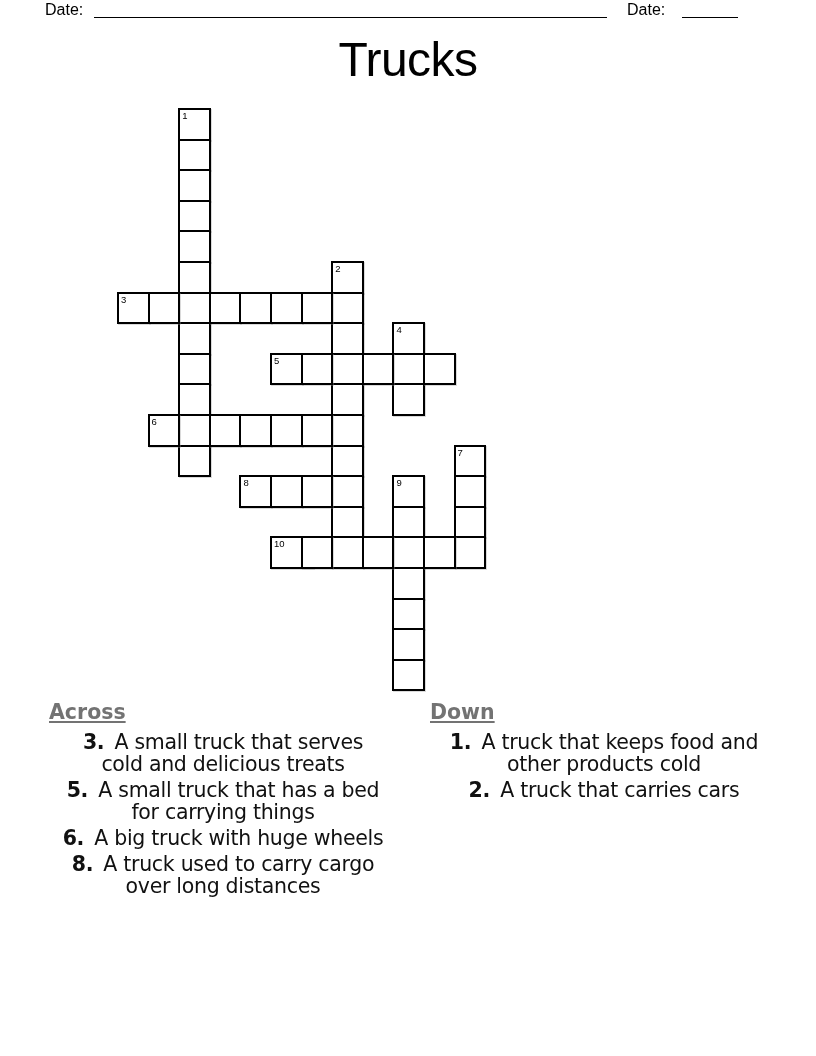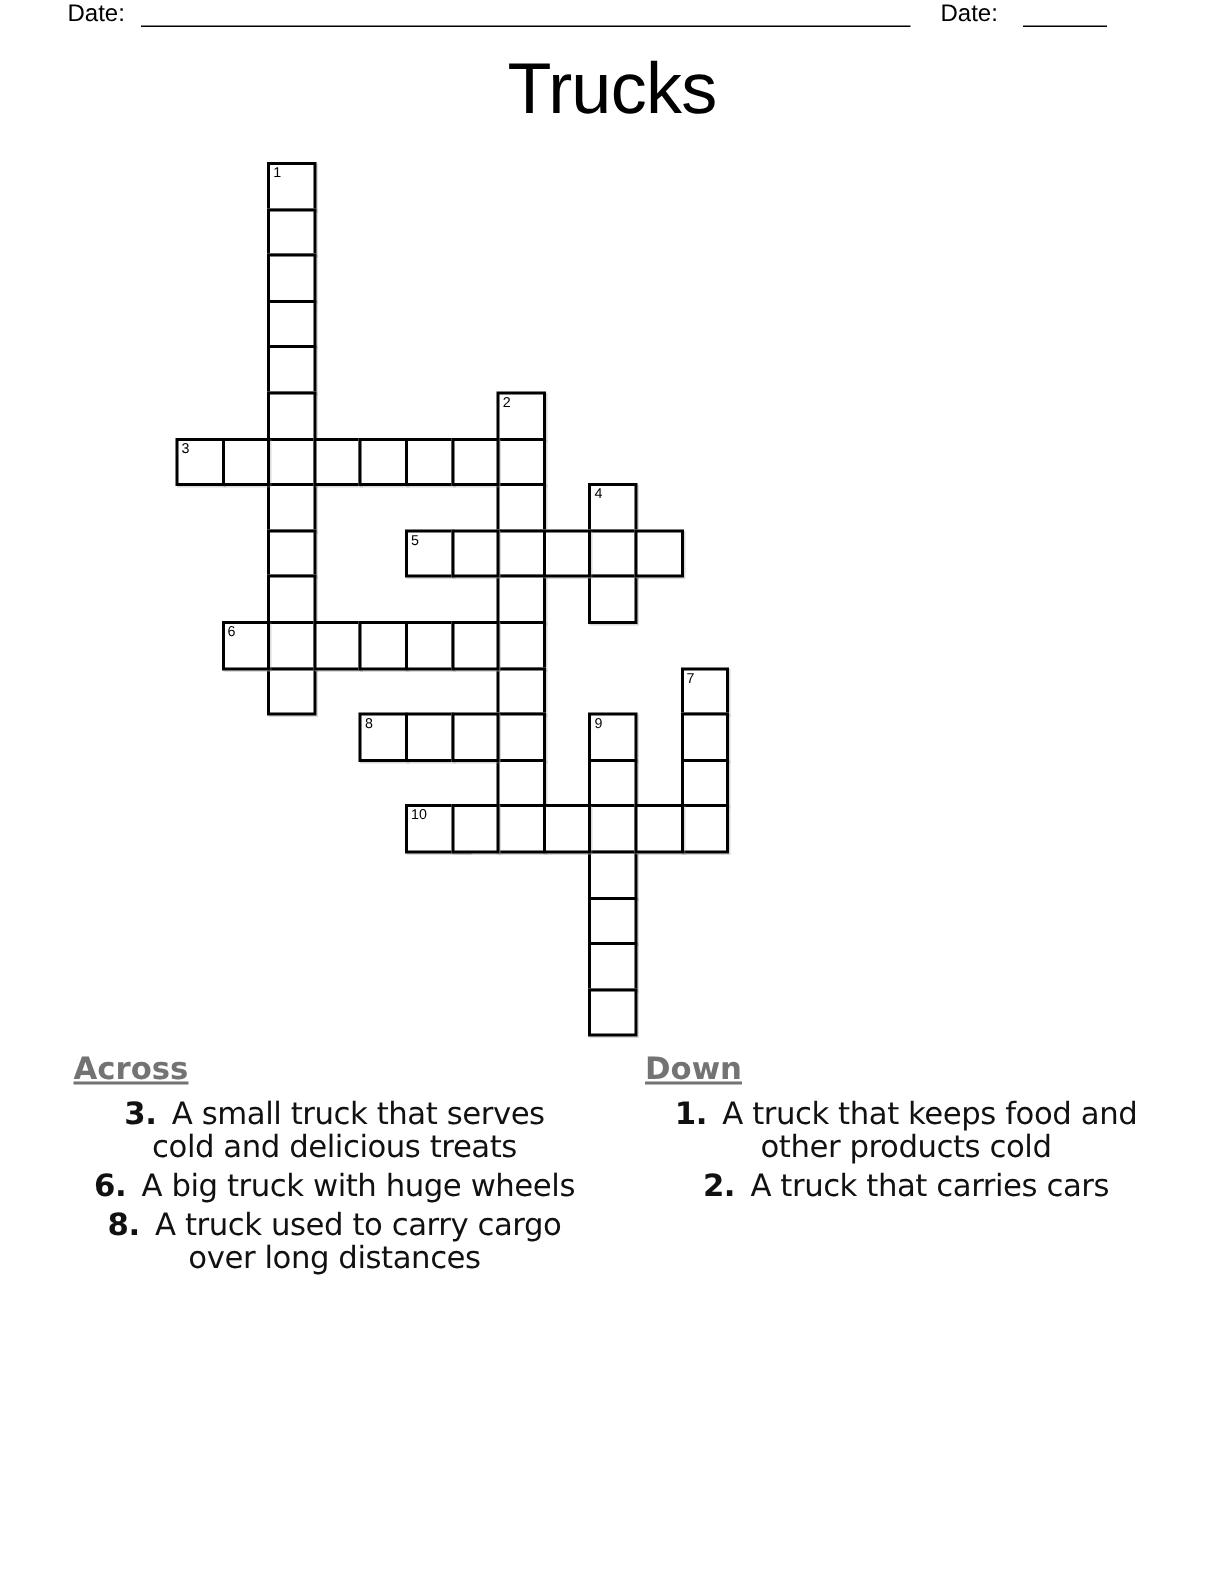--- a/index.html
+++ b/index.html
@@ -187,20 +187,21 @@
       </div>
       <div class="cell" style="left: 183.6px; top: 428.4px; width: 32.6px; height: 32.6px;"></div>
       <div class="cell" style="left: 244.8px; top: 428.4px; width: 32.6px; height: 32.6px;"></div>
       <div class="cell" style="left: 306px; top: 428.4px; width: 32.6px; height: 32.6px;"></div>
     </div>
 
   <div class="clue-col across">
     <h2 class="clue-head">Across</h2>
     <div id="across-list">
         <p class="clue"><strong>3.</strong> A small truck that serves<br>cold and delicious treats</p>
+        <p class="clue"><strong>5.</strong> A small truck that has a bed<br>for carrying things</p>
         <p class="clue"><strong>6.</strong> A big truck with huge wheels</p>
         <p class="clue"><strong>8.</strong> A truck used to carry cargo<br>over long distances</p>
       </div>
   </div>
 
   <div class="clue-col down">
     <h2 class="clue-head">Down</h2>
     <div id="down-list">
         <p class="clue"><strong>1.</strong> A truck that keeps food and<br>other products cold</p>
         <p class="clue"><strong>2.</strong> A truck that carries cars</p>

